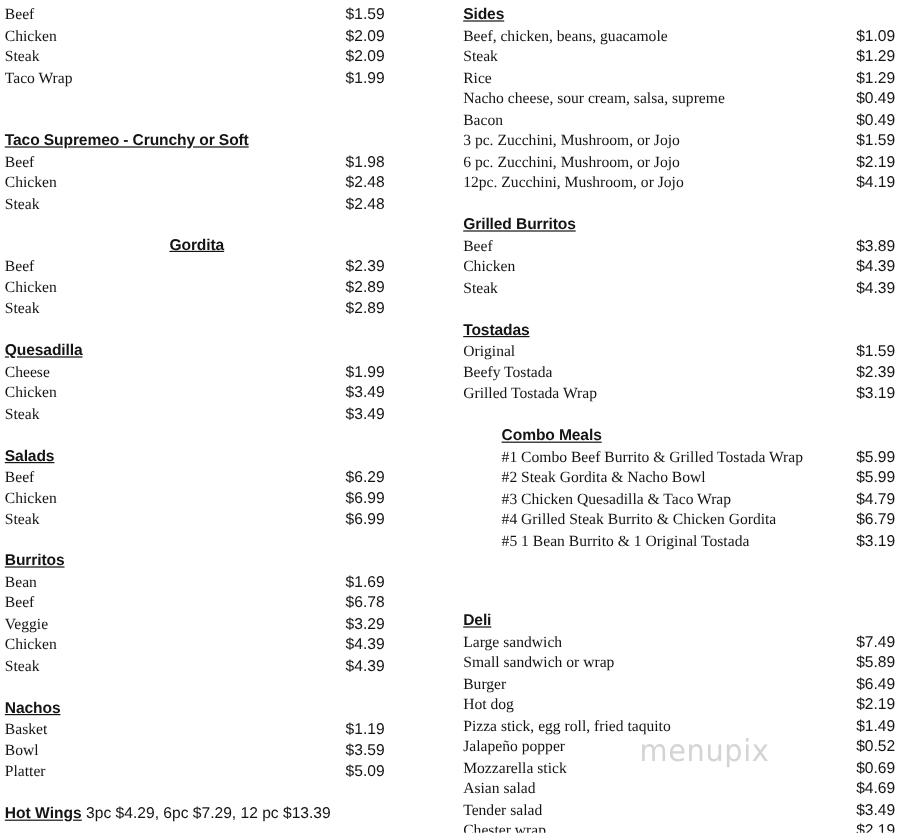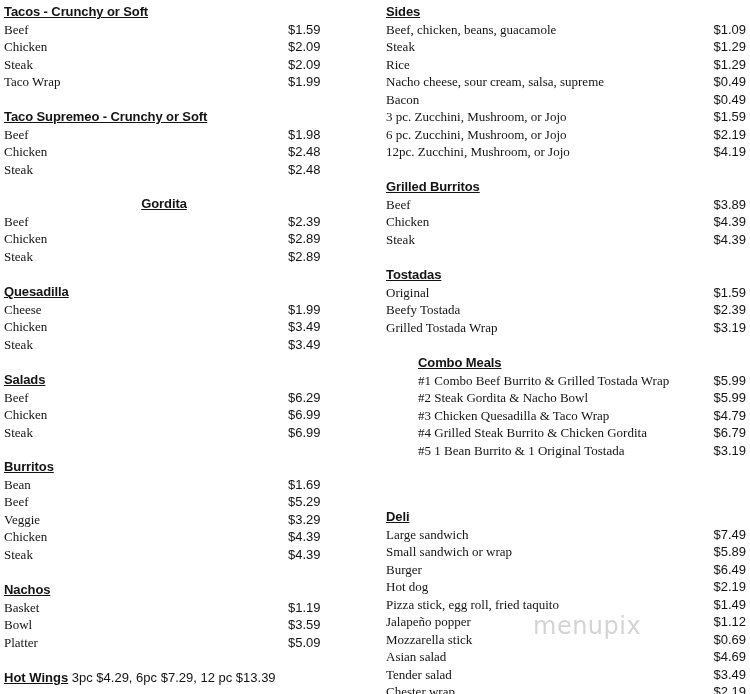--- a/index.html
+++ b/index.html
@@ -28,21 +28,20 @@
     font-size: 24px; color: #d4d4d4; font-weight: normal;
     letter-spacing: 0.5px; font-family: "DejaVu Sans", sans-serif;
     transform: scaleY(1.05);
   }
 </style>
 </head>
 <body>
 
 <div class="col col-left" id="left-col">
     <div class="section" style="top: 3px;">
-      <div class="sec-title">Tacos - Crunchy or Soft</div>
       <div class="row">
         <span class="name">Beef</span>
         <span class="price">$1.59</span>
       </div>
       <div class="row">
         <span class="name">Chicken</span>
         <span class="price">$2.09</span>
       </div>
       <div class="row">
         <span class="name">Steak</span>
@@ -114,21 +113,21 @@
       </div>
     </div>
     <div class="section" style="top: 458px;">
       <div class="sec-title">Burritos</div>
       <div class="row">
         <span class="name">Bean</span>
         <span class="price">$1.69</span>
       </div>
       <div class="row">
         <span class="name">Beef</span>
-        <span class="price">$5.29</span>
+        <span class="price">$6.78</span>
       </div>
       <div class="row">
         <span class="name">Veggie</span>
         <span class="price">$3.29</span>
       </div>
       <div class="row">
         <span class="name">Chicken</span>
         <span class="price">$4.39</span>
       </div>
       <div class="row">
@@ -258,21 +257,21 @@
       <div class="row">
         <span class="name">Hot dog</span>
         <span class="price">$2.19</span>
       </div>
       <div class="row">
         <span class="name">Pizza stick, egg roll, fried taquito</span>
         <span class="price">$1.49</span>
       </div>
       <div class="row">
         <span class="name">Jalapeño popper</span>
-        <span class="price">$1.12</span>
+        <span class="price">$0.52</span>
       </div>
       <div class="row">
         <span class="name">Mozzarella stick</span>
         <span class="price">$0.69</span>
       </div>
       <div class="row">
         <span class="name">Asian salad</span>
         <span class="price">$4.69</span>
       </div>
       <div class="row">

